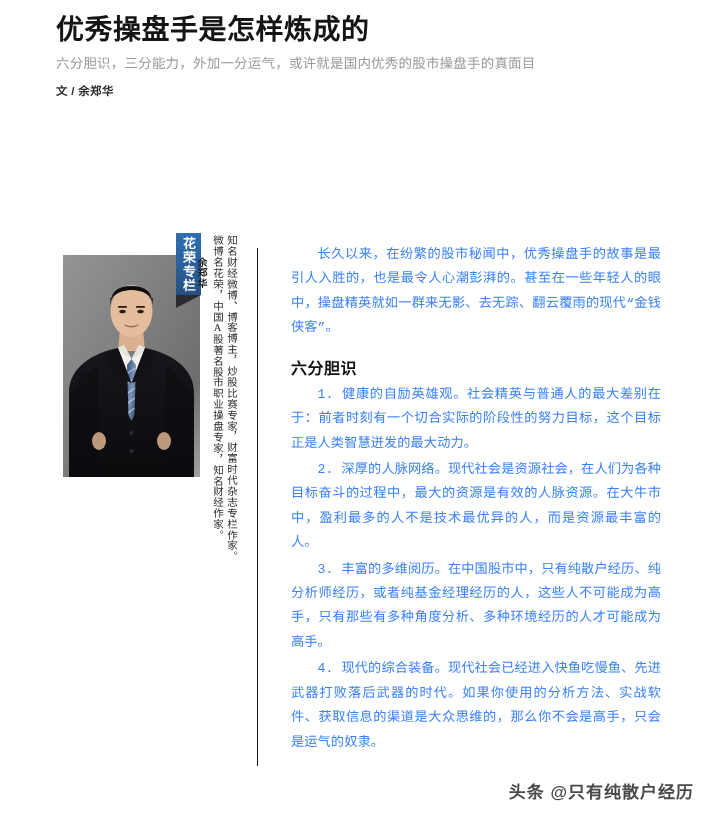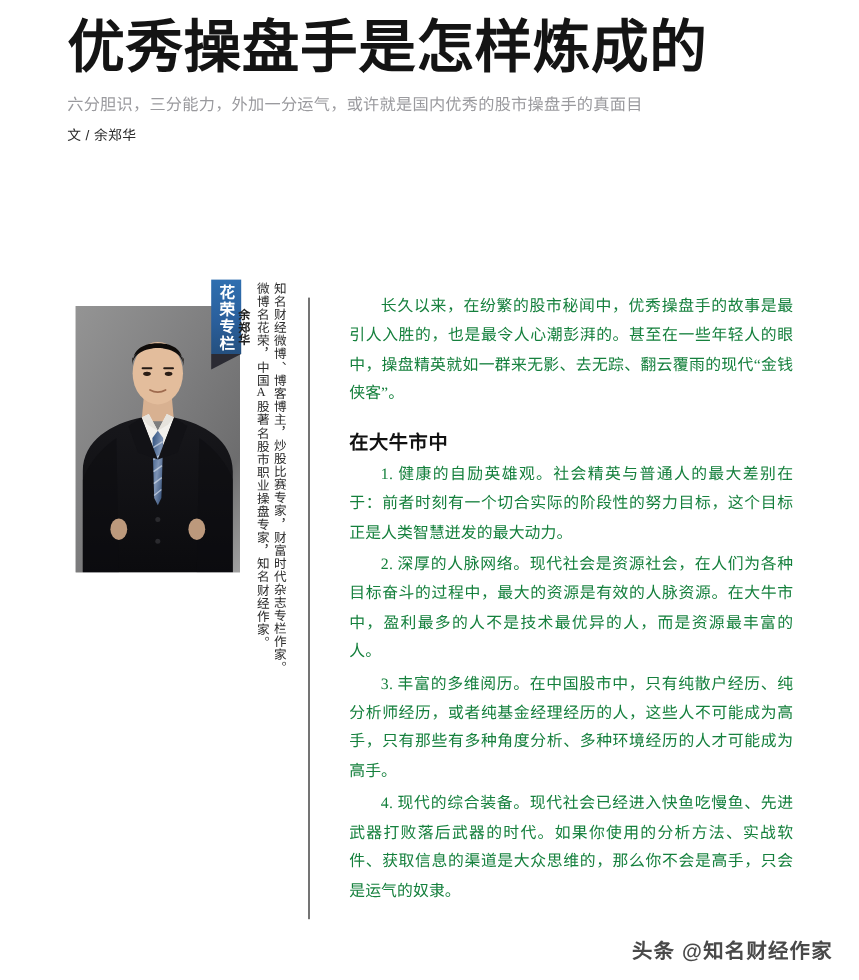--- a/index.html
+++ b/index.html
@@ -17,40 +17,40 @@
   }
 
   
   .header {
     position: absolute;
     left: 56px;
     top: 14px;
     width: 620px;
   }
   .article-title {
-    font-size: 48px;
+    font-size: 28px;
     font-weight: bold;
     line-height: 1.12;
     letter-spacing: 0.5px;
     color: #141414;
     margin: 0;
     white-space: nowrap;
   }
   .article-subtitle {
-    font-family: Liberation Sans, sans-serif;
+    font-family: Liberation Mono, monospace;
     font-size: 13.5px;
     line-height: 1.5;
     color: #9a9a9e;
     margin: 10px 0 0 0;
     letter-spacing: 0.2px;
     white-space: nowrap;
   }
   .article-byline {
     font-size: 11.5px;
-    font-weight: normal;
+    font-weight: bold;
     color: #2a2a2a;
     margin: 6px 0 0 0;
     letter-spacing: 0.3px;
   }
 
   
   .media-col {
     position: absolute;
     left: 63px;
     top: 233px;
@@ -144,24 +144,24 @@
   }
 
   
   .body-col {
     position: absolute;
     left: 291px;
     top: 243px;
     width: 370px;
   }
   .body-col p {
-    font-family: Liberation Serif, serif;
+    font-family: Liberation Mono, monospace;
     font-size: 13.2px;
     line-height: 1.85;
-    color: #15803d;
+    color: #3b82f6;
     margin: 0 0 2px 0;
     text-indent: 2em;
     text-align: justify;
     letter-spacing: 0.1px;
   }
   .section-heading {
     font-family: "Liberation Sans", "DejaVu Sans", sans-serif;
     font-size: 16px;
     font-weight: bold;
     color: #111111;
@@ -265,22 +265,22 @@
     <div class="bio-line">微博名花荣，中国A股著名股市职业操盘专家，知名财经作家。</div>
     <div class="bio-name">余郑华</div>
   </div>
 </div>
 
 <div class="column-rule"></div>
 
 <div class="body-col">
   <p>长久以来，在纷繁的股市秘闻中，优秀操盘手的故事是最引人入胜的，也是最令人心潮彭湃的。甚至在一些年轻人的眼中，操盘精英就如一群来无影、去无踪、翻云覆雨的现代“金钱侠客”。</p>
 
-  <h2 class="section-heading">在大牛市中</h2>
+  <h2 class="section-heading">六分胆识</h2>
 
   <p>1. 健康的自励英雄观。社会精英与普通人的最大差别在于：前者时刻有一个切合实际的阶段性的努力目标，这个目标正是人类智慧迸发的最大动力。</p>
   <p>2. 深厚的人脉网络。现代社会是资源社会，在人们为各种目标奋斗的过程中，最大的资源是有效的人脉资源。在大牛市中，盈利最多的人不是技术最优异的人，而是资源最丰富的人。</p>
   <p>3. 丰富的多维阅历。在中国股市中，只有纯散户经历、纯分析师经历，或者纯基金经理经历的人，这些人不可能成为高手，只有那些有多种角度分析、多种环境经历的人才可能成为高手。</p>
   <p>4. 现代的综合装备。现代社会已经进入快鱼吃慢鱼、先进武器打败落后武器的时代。如果你使用的分析方法、实战软件、获取信息的渠道是大众思维的，那么你不会是高手，只会是运气的奴隶。</p>
 
 </div>
 
-<div class="watermark">头条 @知名财经作家</div>
+<div class="watermark">头条 @只有纯散户经历</div>
 
 </body></html>

